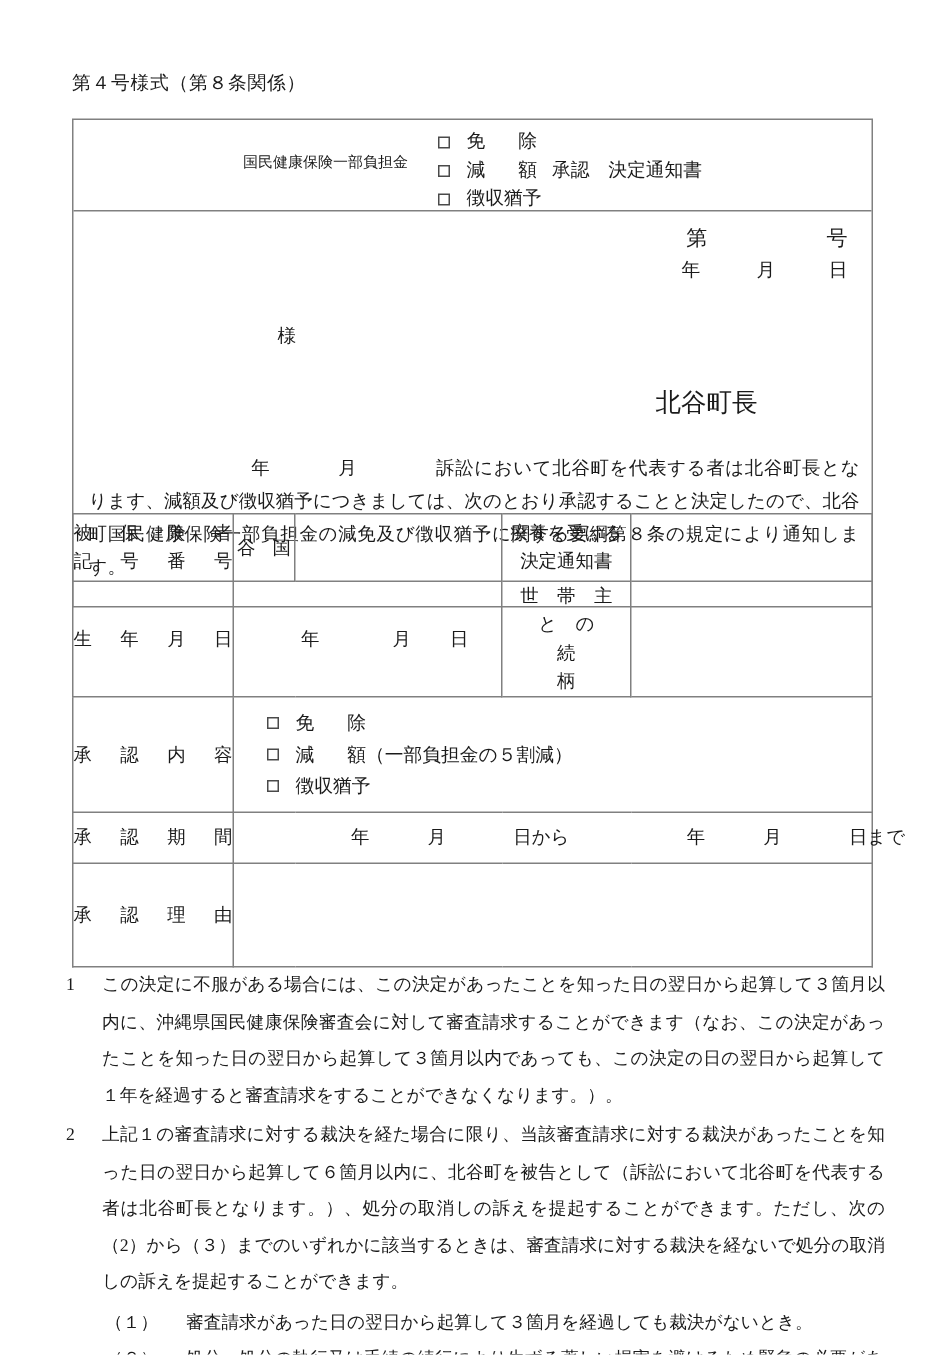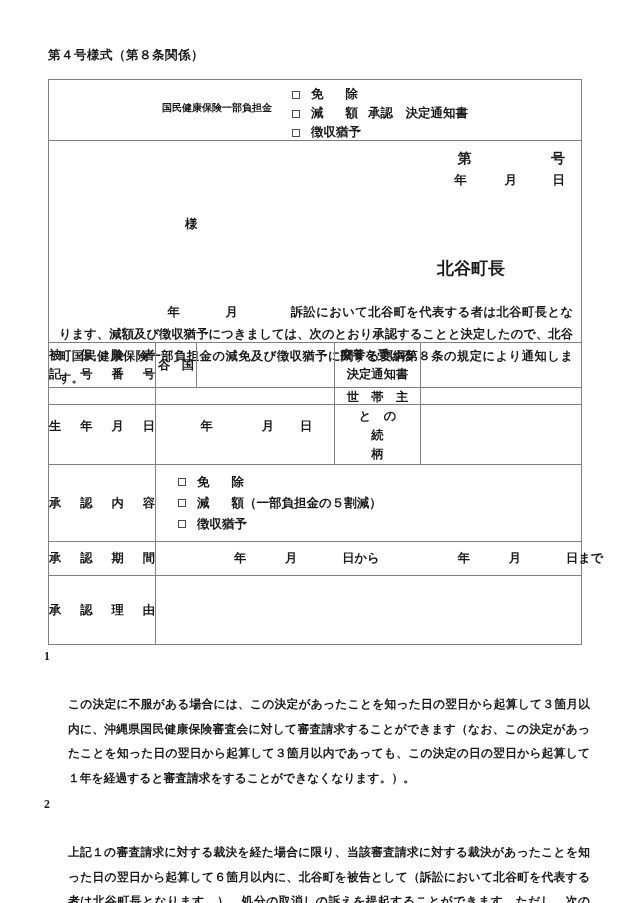--- a/index.html
+++ b/index.html
@@ -13,21 +13,20 @@
     font-family: "Liberation Serif", "DejaVu Serif", serif;
     color: #1a1a1a;
     position: relative;
     overflow: hidden;
   }
   .page {
     position: absolute;
     left: 0; top: 0;
     width: 630px;
     height: 903px;
-    font-weight: bold;
   }
 
   
   .form-no {
     position: absolute;
     left: 48px;
     top: 47px;
     font-size: 12.5px;
     letter-spacing: 0.5px;
     white-space: nowrap;
@@ -217,21 +216,20 @@
     flex: none;
     width: 24px;
     text-align: left;
     line-height: 24.5px;
   }
   .note-text {
     flex: 1;
     line-height: 24.5px;
     text-align: justify;
     text-justify: inter-character;
-    margin-top: 48px;
   }
   .sub-note {
     display: flex;
     margin-left: 26px;
   }
   .sub-num {
     flex: none;
     width: 54px;
     line-height: 24.5px;
   }
@@ -431,20 +429,21 @@
       <div class="note-text">この決定に不服がある場合には、この決定があったことを知った日の翌日から起算して３箇月以内に、沖縄県国民健康保険審査会に対して審査請求することができます（なお、この決定があったことを知った日の翌日から起算して３箇月以内であっても、この決定の日の翌日から起算して１年を経過すると審査請求をすることができなくなります。）。</div>
     </div>
 
     <div class="note">
       <div class="note-num">2</div>
       <div class="note-text">上記１の審査請求に対する裁決を経た場合に限り、当該審査請求に対する裁決があったことを知った日の翌日から起算して６箇月以内に、北谷町を被告として（訴訟において北谷町を代表する者は北谷町長となります。）、処分の取消しの訴えを提起することができます。ただし、次の（2）から（３）までのいずれかに該当するときは、審査請求に対する裁決を経ないで処分の取消しの訴えを提起することができます。</div>
     </div>
 
     <div class="sub-note">
       <div class="sub-num">（１）</div>
+      <div class="sub-text">審査請求があった日の翌日から起算して３箇月を経過しても裁決がないとき。</div>
     </div>
 
     <div class="sub-note">
       <div class="sub-num">（２）</div>
       <div class="sub-text">処分、処分の執行又は手続の続行により生ずる著しい損害を避けるため緊急の必要があるとき。</div>
     </div>
 
   </div>
 
 </div>

